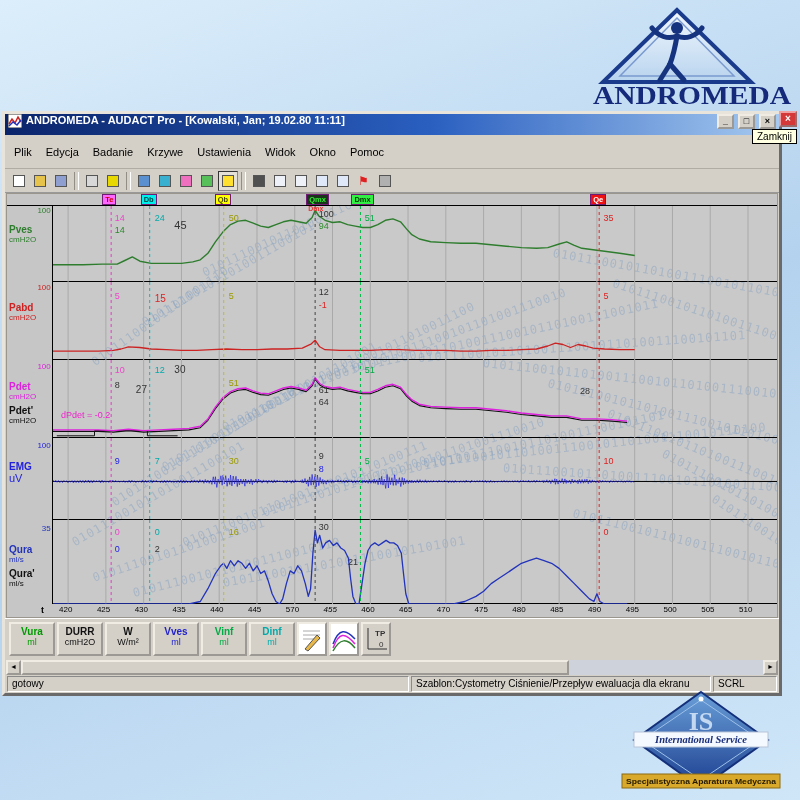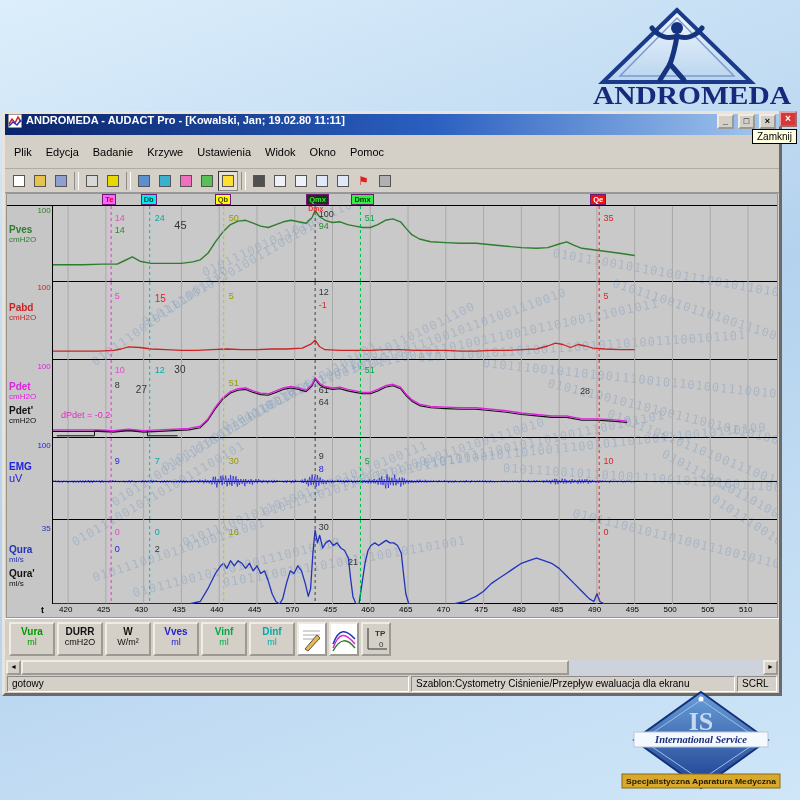--- a/index.html
+++ b/index.html
@@ -518,21 +518,21 @@
   <div class="hscroll">
     <div class="scroll-btn">◄</div>
     <div class="scroll-thumb"></div>
     <div class="scroll-track"></div>
     <div class="scroll-btn">►</div>
   </div>
 
   <div class="statusbar">
     <div class="status-cell" style="width:402px">gotowy</div>
     <div class="status-cell" style="flex:1">Szablon:Cystometry Ciśnienie/Przepływ ewaluacja dla ekranu</div>
-    <div class="status-cell" style="width:40px">SCRL</div>
+    <div class="status-cell" style="width:64px">SCRL</div>
   </div>
 </div>
 
 <div class="remote-close">×</div>
 <div class="tooltip">Zamknij</div>
 
 <svg class="is-logo" width="170" height="108">
   <polygon points="85,2 152,50 85,98 18,50" fill="url(#diag)" stroke="#14307a" stroke-width="2"></polygon>
   <polygon points="85,10 144,50 85,90 26,50" fill="none" stroke="#9cc0e8" stroke-width="1"></polygon>
   <circle cx="85" cy="9" r="2.5" fill="#ffffff"></circle>

